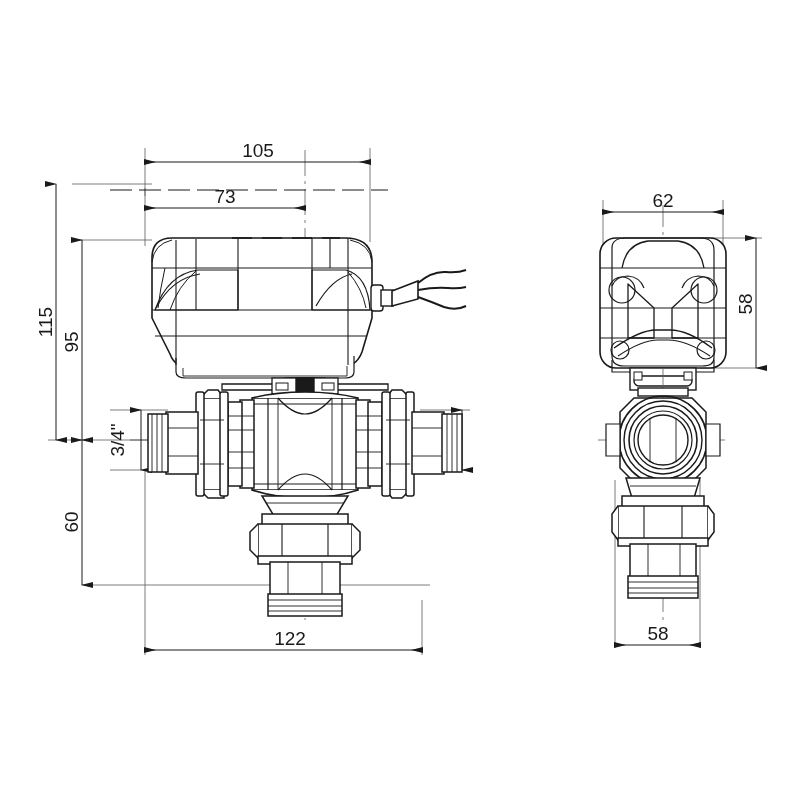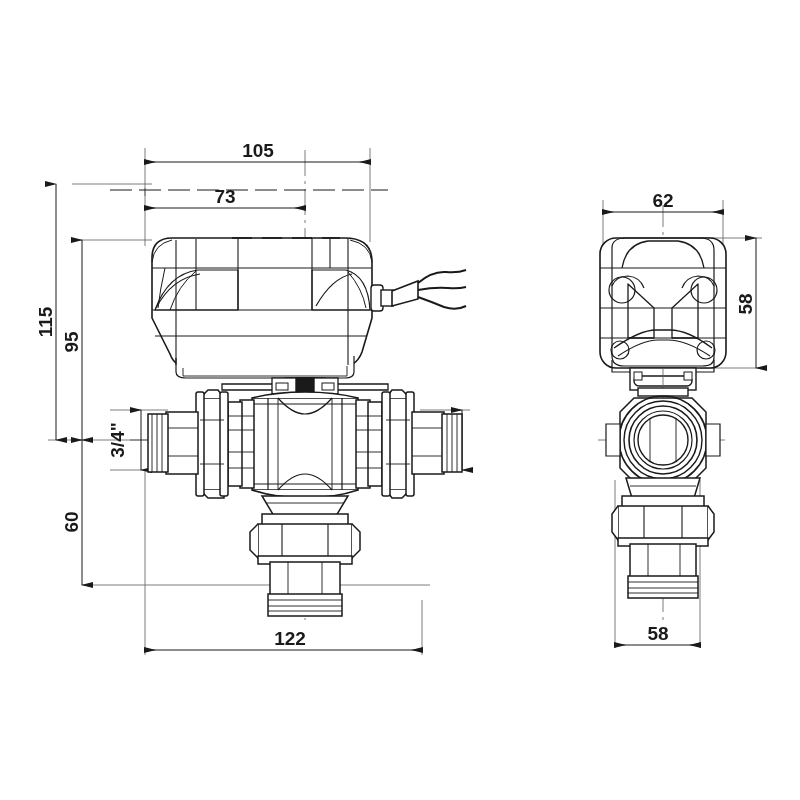--- a/index.html
+++ b/index.html
@@ -2,21 +2,21 @@
 <html><head>
 <meta charset="utf-8">
 <title>Technical Drawing</title>
 <style>
   html,body{margin:0;padding:0;background:#ffffff;}
   body{
     width:800px;height:800px;overflow:hidden;
     font-family:"Liberation Sans", sans-serif;
     background:#ffffff;
   }
-  #stage{position:relative;width:800px;height:800px;background:#a3a3a3;font-weight:bold;}
+  #stage{position:relative;width:800px;height:800px;background:#a3a3a3;}
   svg{display:block;}
   .dimtext{
     font-family:"Liberation Sans", sans-serif;
     font-size:19px;
     fill:#1a1a1a;
   }
 </style>
 </head>
 <body>
 

